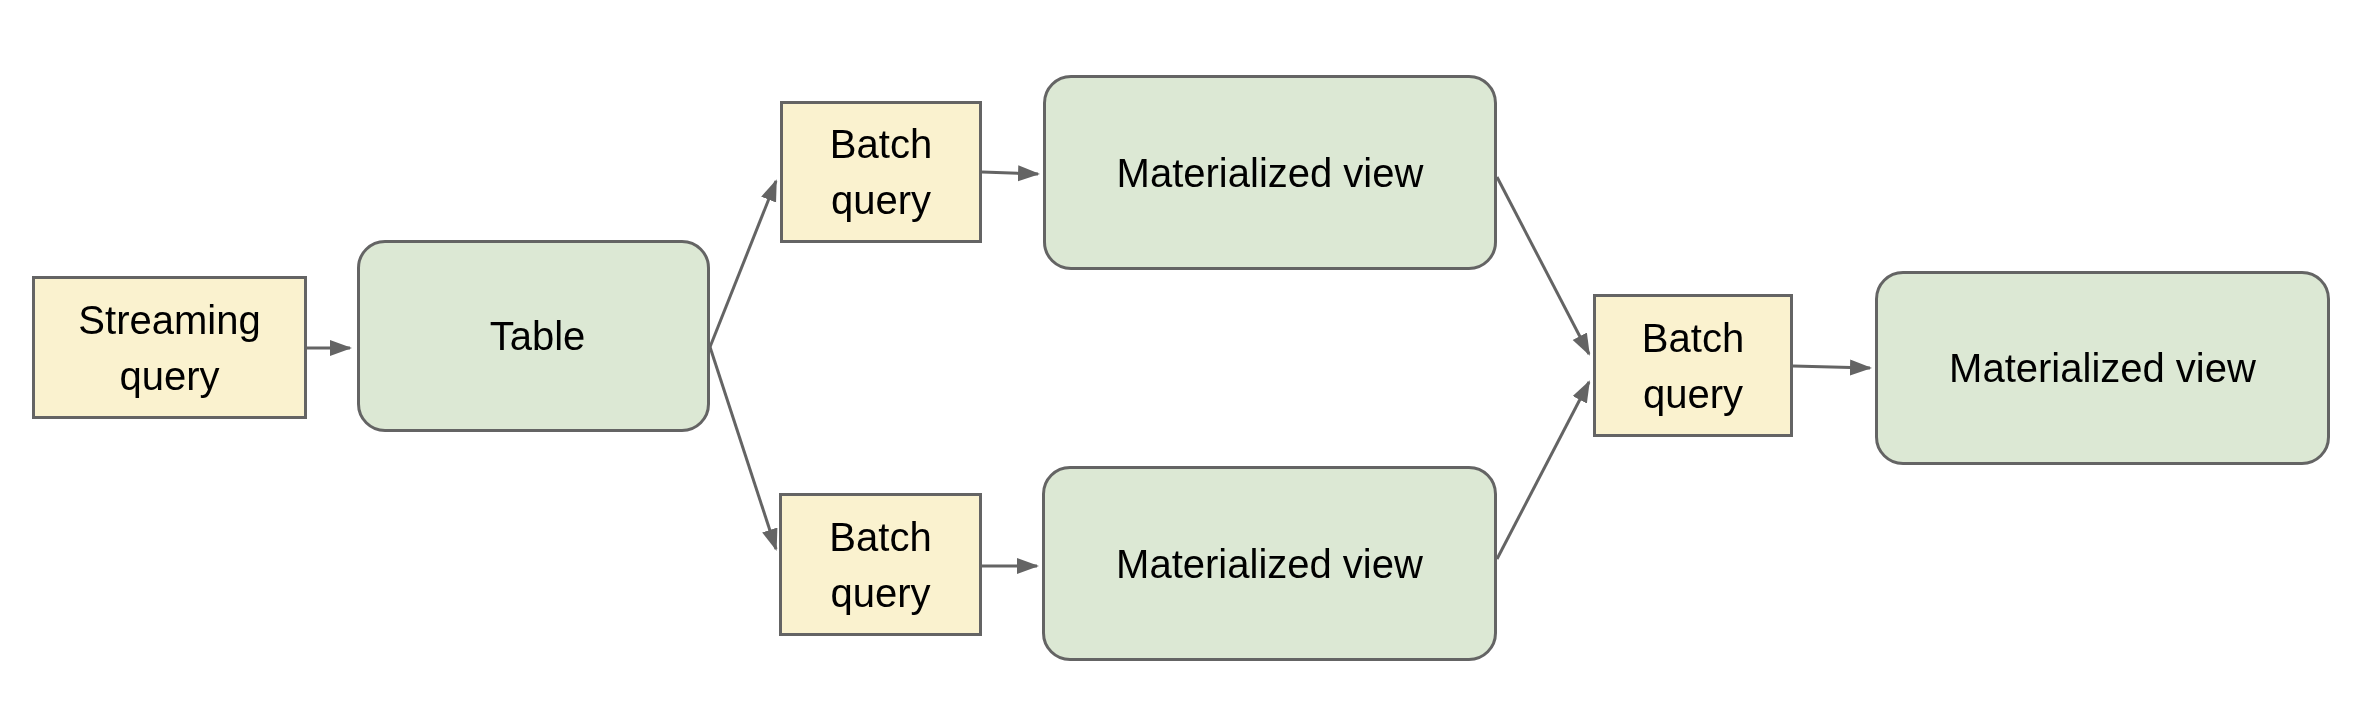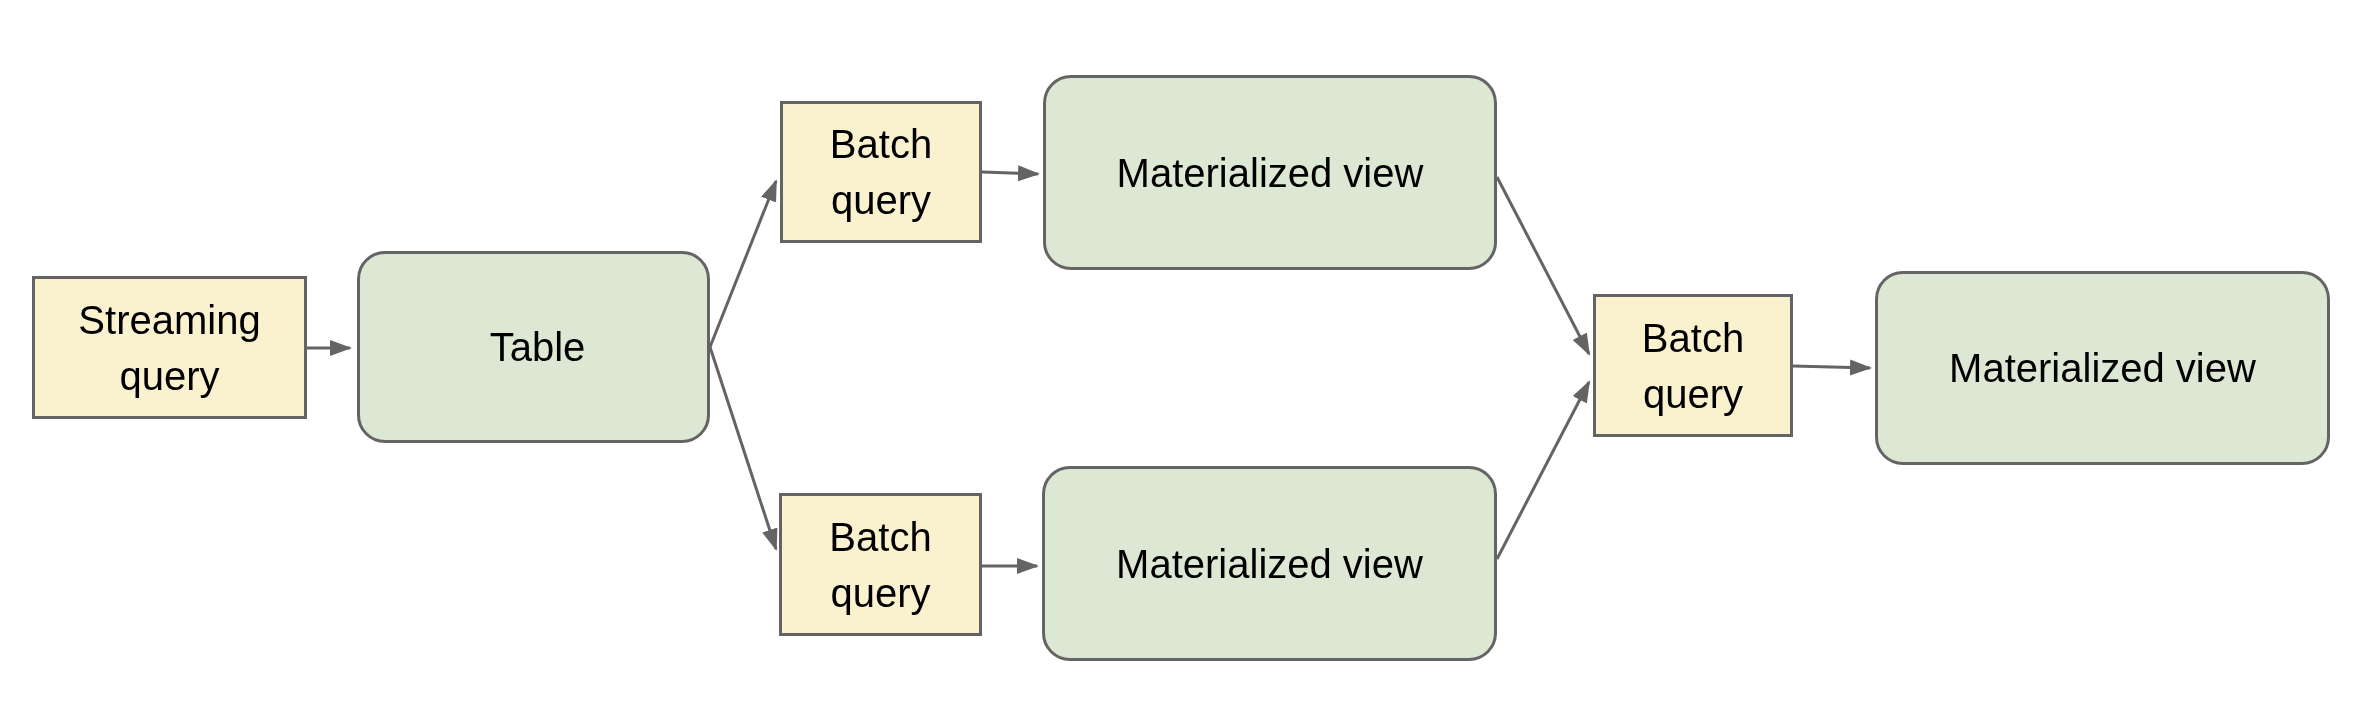--- a/index.html
+++ b/index.html
@@ -51,21 +51,21 @@
     border-radius: 0;
     padding: 9px 18px;
   }
   .node.store {
     background: var(--store-fill);
     border-radius: 28px;
     padding: 0 24px;
   }
   
   #n-streaming  { left: 32px;   top: 276px; width: 275px; height: 143px; }
-  #n-table      { left: 357px;  top: 251px; width: 353px; height: 192px; padding-left: 32px; }
+  #n-table      { left: 357px;  top: 240px; width: 353px; height: 192px; padding-left: 32px; }
   #n-batch-top  { left: 780px;  top: 101px; width: 202px; height: 142px; }
   #n-mv-top     { left: 1043px; top: 75px;  width: 454px; height: 195px; }
   #n-batch-bot  { left: 779px;  top: 493px; width: 203px; height: 143px; }
   #n-mv-bot     { left: 1042px; top: 466px; width: 455px; height: 195px; }
   #n-batch-mrg  { left: 1593px; top: 294px; width: 200px; height: 143px; }
   #n-mv-final   { left: 1875px; top: 271px; width: 455px; height: 194px; }
 </style>
 </head>
 <body>
 

